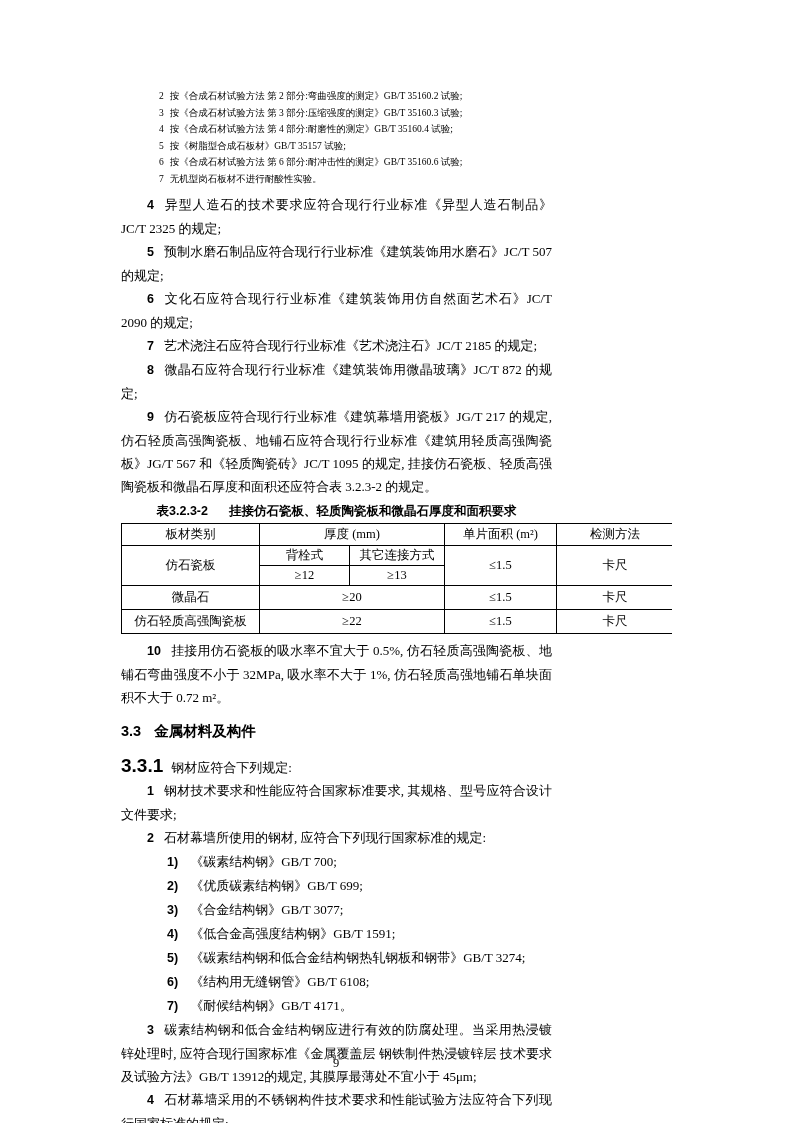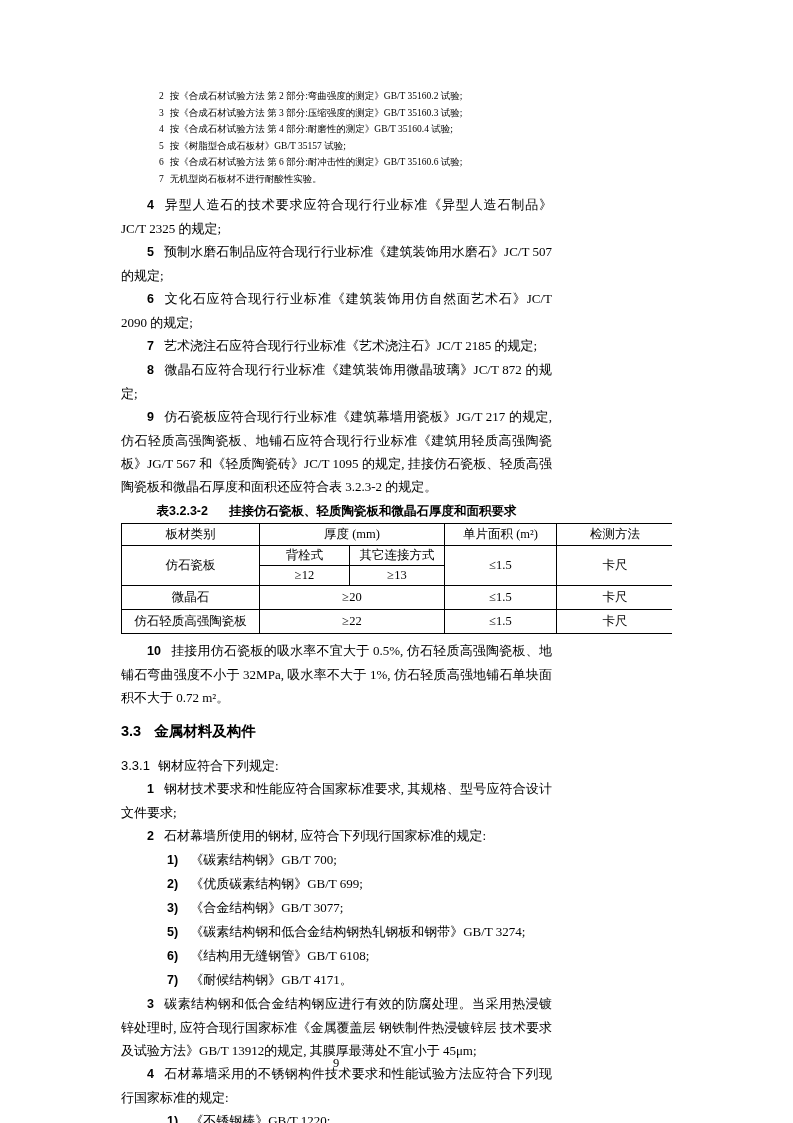--- a/index.html
+++ b/index.html
@@ -19,21 +19,21 @@
   
   .clause, .article { font-size: 13px; line-height: 23px; text-align: justify; }
   .clause { text-indent: 26px; }
   .cnum {
     font-family: "Liberation Sans", sans-serif;
     font-weight: bold; font-size: 12.5px;
     margin-right: 10px;
   }
   .article .anum {
     font-family: "Liberation Sans", sans-serif;
-    font-weight: normal; font-size: 13px;
+    font-weight: bold; font-size: 19px;
     margin-right: 8px;
   }
   
   .subitem { font-size: 13px; line-height: 23px; text-indent: 46px; }
   .subitem .snum {
     font-family: "Liberation Sans", sans-serif;
     font-weight: bold; font-size: 12.5px;
     margin-right: 12px;
   }
   
@@ -144,20 +144,21 @@
   </h3>
 
   <p class="article"><b class="anum">3.3.1</b><span>钢材应符合下列规定:</span></p>
 
   <p class="clause"><b class="cnum">1</b><span>钢材技术要求和性能应符合国家标准要求, 其规格、型号应符合设计文件要求;</span></p>
   <p class="clause"><b class="cnum">2</b><span>石材幕墙所使用的钢材, 应符合下列现行国家标准的规定:</span></p>
 
   <p class="subitem"><b class="snum">1)</b><span>《碳素结构钢》GB/T 700;</span></p>
   <p class="subitem"><b class="snum">2)</b><span>《优质碳素结构钢》GB/T 699;</span></p>
   <p class="subitem"><b class="snum">3)</b><span>《合金结构钢》GB/T 3077;</span></p>
+  <p class="subitem"><b class="snum">4)</b><span>《低合金高强度结构钢》GB/T 1591;</span></p>
   <p class="subitem"><b class="snum">5)</b><span>《碳素结构钢和低合金结构钢热轧钢板和钢带》GB/T 3274;</span></p>
   <p class="subitem"><b class="snum">6)</b><span>《结构用无缝钢管》GB/T 6108;</span></p>
   <p class="subitem"><b class="snum">7)</b><span>《耐候结构钢》GB/T 4171。</span></p>
 
   <p class="clause"><b class="cnum">3</b><span>碳素结构钢和低合金结构钢应进行有效的防腐处理。当采用热浸镀锌处理时, 应符合现行国家标准《金属覆盖层 钢铁制件热浸镀锌层 技术要求及试验方法》GB/T 13912的规定, 其膜厚最薄处不宜小于 45μm;</span></p>
   <p class="clause"><b class="cnum">4</b><span>石材幕墙采用的不锈钢构件技术要求和性能试验方法应符合下列现行国家标准的规定:</span></p>
 
   <p class="subitem"><b class="snum">1)</b><span>《不锈钢棒》GB/T 1220;</span></p>
   <p class="subitem"><b class="snum">2)</b><span>《不锈钢冷加工钢棒》GB/T 4226;</span></p>
 

